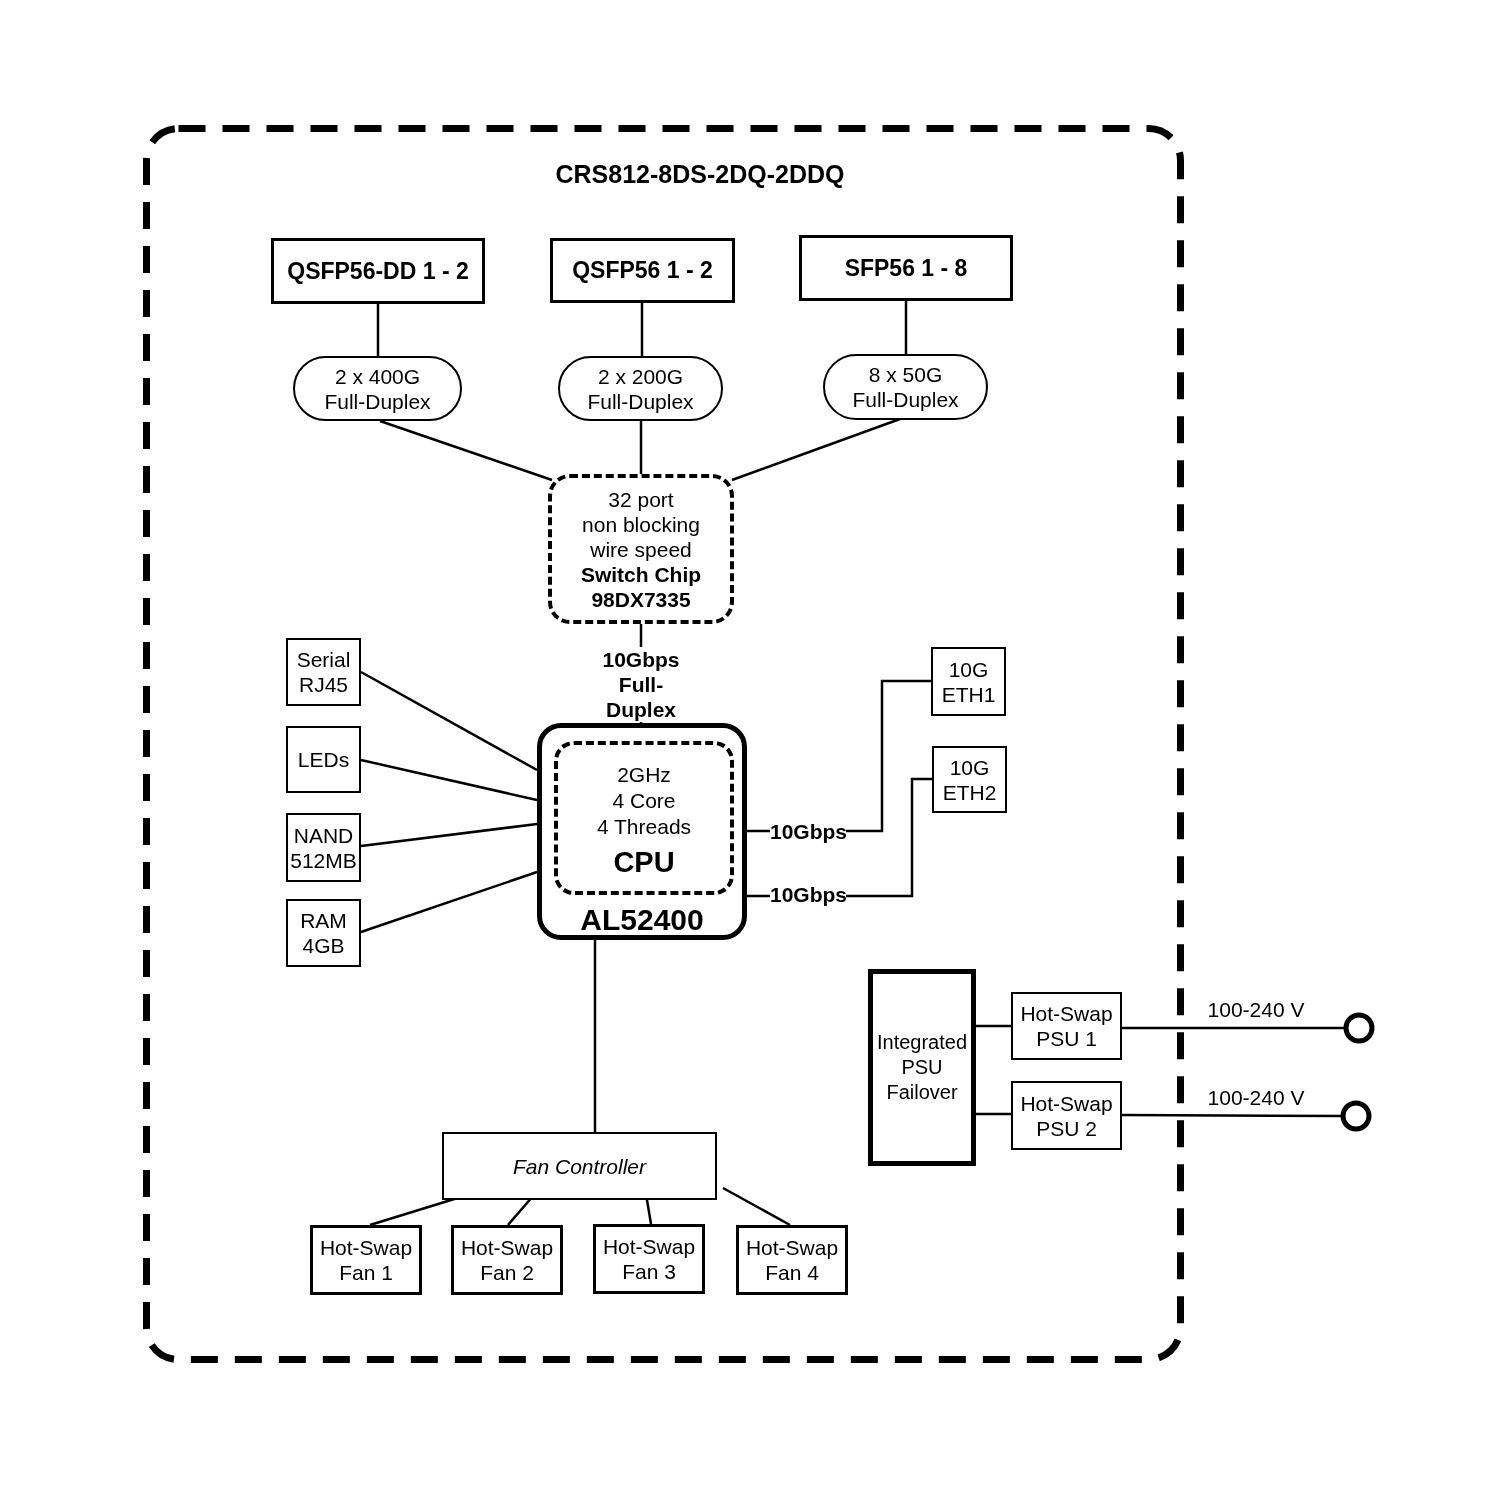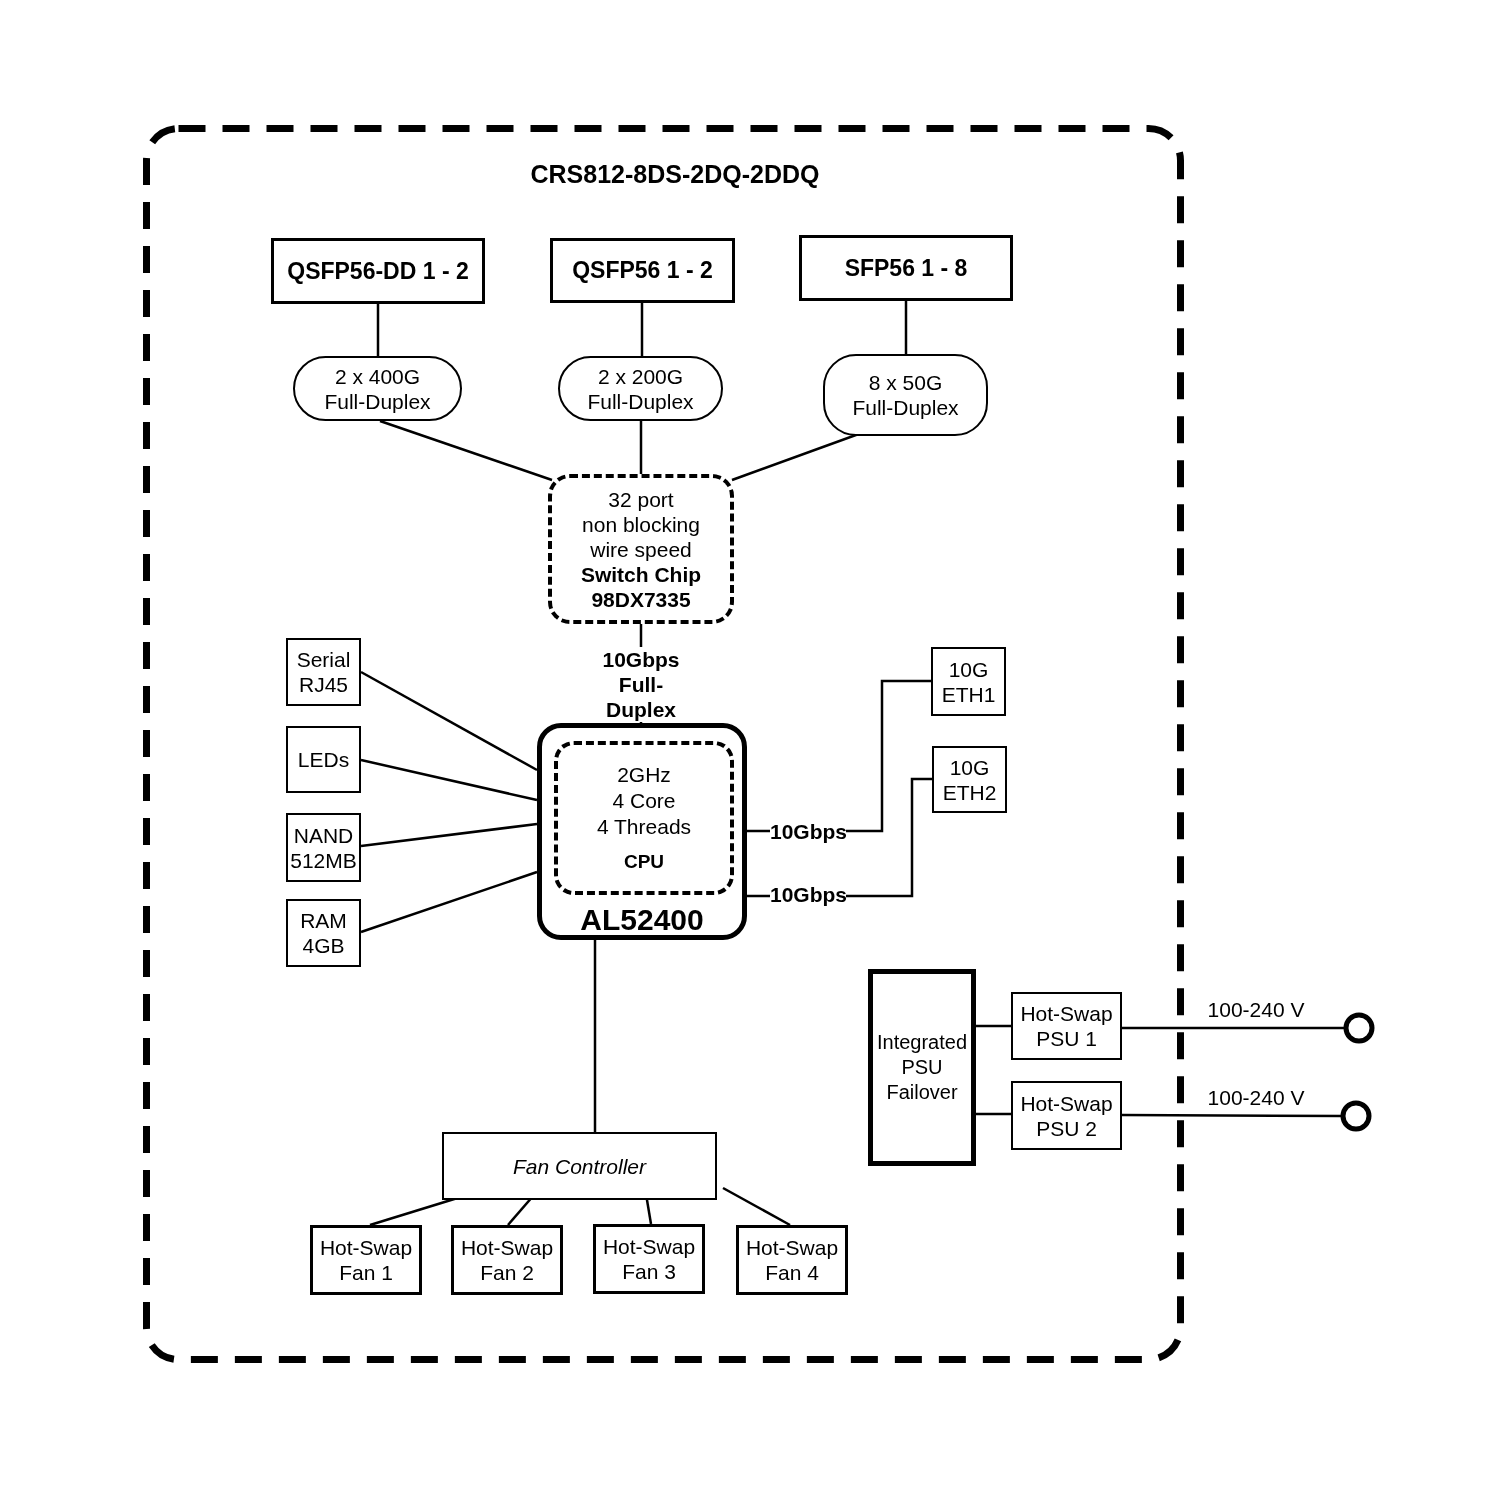--- a/index.html
+++ b/index.html
@@ -28,21 +28,21 @@
   }
   .psumain{border-width:5px;font-size:20px;line-height:25px;}
   .fanbox{border-width:3px;}
   .linklabel{
     background:#fff;text-align:center;font-size:21px;line-height:25px;font-weight:bold;
   }
   .freelabel{text-align:center;font-size:21px;line-height:24px;background:transparent;}
   .b{font-weight:bold;}
   .title{font-weight:bold;font-size:25px;text-align:center;}
   .cpumodel{font-weight:bold;font-size:30px;text-align:center;}
-  .cpuname{font-weight:bold;font-size:19px;margin-top:9px;}
+  .cpuname{font-weight:bold;font-size:29px;margin-top:9px;}
 </style>
 </head>
 <body>
 
 <div id="canvas">
 
   <svg class="abs" style="left:0;top:0;" width="1500" height="1500" viewBox="0 0 1500 1500">
 
     <rect x="146.5" y="128.5" width="1034" height="1231" rx="32" fill="none" stroke="#000" stroke-width="7" stroke-dasharray="27 17"></rect>
     <g stroke="#000" stroke-width="2.5" fill="none">
@@ -75,41 +75,41 @@
       <line x1="976" y1="1026" x2="1011" y2="1026"></line>
       <line x1="976" y1="1114" x2="1011" y2="1114"></line>
 
       <line x1="1122" y1="1028" x2="1346" y2="1028"></line>
       <line x1="1122" y1="1115" x2="1343" y2="1116"></line>
     </g>
     <circle cx="1359" cy="1028" r="13" fill="#fff" stroke="#000" stroke-width="5"></circle>
     <circle cx="1356" cy="1116" r="13" fill="#fff" stroke="#000" stroke-width="5"></circle>
   </svg>
 
-  <div class="abs title" style="left:475px;top:160px;width:400px;">CRS812-8DS-2DQ-2DDQ</div>
+  <div class="abs title" style="left:500px;top:160px;width:400px;">CRS812-8DS-2DQ-2DDQ</div>
 
   <div class="abs box portbox" style="left:271px;top:238px;width:214px;height:66px;">
     <div>QSFP56-DD 1 - 2</div>
   </div>
   <div class="abs box portbox" style="left:550px;top:238px;width:185px;height:65px;">
     <div>QSFP56 1 - 2</div>
   </div>
   <div class="abs box portbox" style="left:799px;top:235px;width:214px;height:66px;">
     <div>SFP56 1 - 8</div>
   </div>
 
   <div class="abs box stadium" style="left:293px;top:356px;width:169px;height:65px;">
     <div>2 x 400G</div>
     <div>Full-Duplex</div>
   </div>
   <div class="abs box stadium" style="left:558px;top:356px;width:165px;height:65px;">
     <div>2 x 200G</div>
     <div>Full-Duplex</div>
   </div>
-  <div class="abs box stadium" style="left:823px;top:354px;width:165px;height:82px;">
+  <div class="abs box stadium" style="left:823px;top:354px;width:165px;height:66px;">
     <div>8 x 50G</div>
     <div>Full-Duplex</div>
   </div>
 
   <div class="abs chipbox" style="left:548px;top:474px;width:186px;height:150px;">
     <div>32 port</div>
     <div>non blocking</div>
     <div>wire speed</div>
     <div class="b">Switch Chip</div>
     <div class="b">98DX7335</div>

